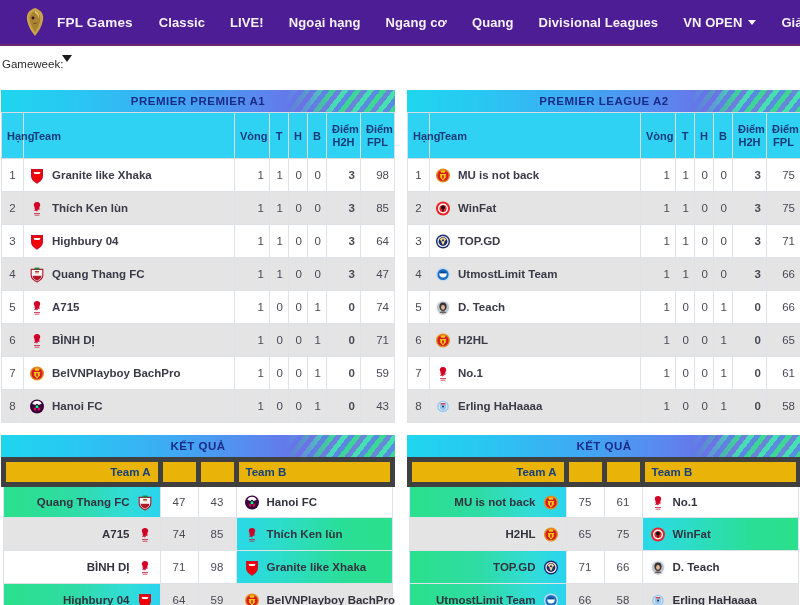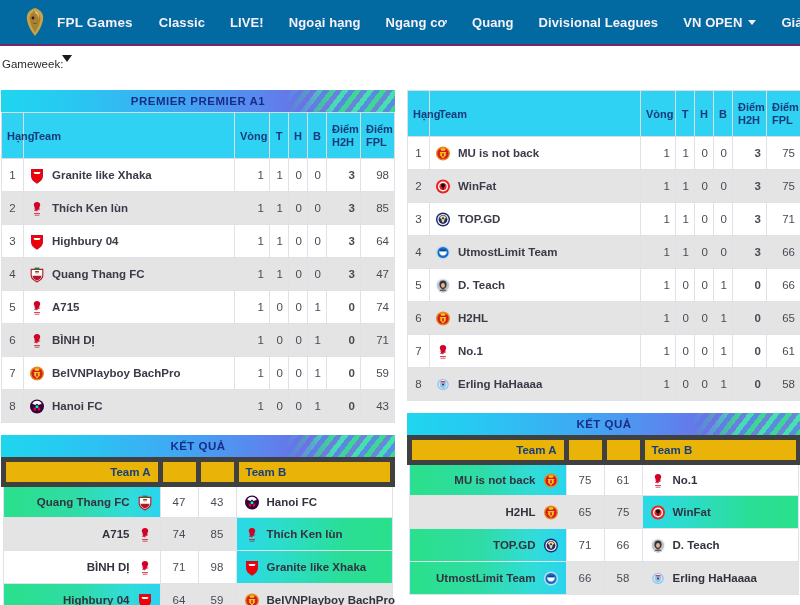--- a/index.html
+++ b/index.html
@@ -7,21 +7,21 @@
     margin: 0; padding: 0;
     width: 800px; height: 605px;
     overflow: hidden;
     background: #ffffff;
     font-family: "Liberation Sans", sans-serif;
   }
 
   
   .navbar {
     height: 44px;
-    background: #0369a1;
+    background: #4c1d95;
     display: flex;
     align-items: center;
     padding-left: 22px;
     overflow: hidden;
     white-space: nowrap;
   }
   .nav-logo {
     width: 26px; height: 30px;
     margin-right: 9px;
     flex: 0 0 auto;
@@ -138,21 +138,21 @@
     font-weight: bold;
     height: 46px;
     border: 1px solid #d8dde2;
     padding: 0 5px;
     vertical-align: middle;
   }
   table.std th.h-rank { width: 22px; text-align: left; }
   table.std th.h-team { text-align: left; padding-left: 9px; }
   table.std th.h-num  { width: 19px; text-align: center; }
   table.std th.h-vong { width: 35px; text-align: left; }
-  table.std th.h-pts  { width: 34px; text-align: left; line-height: 13px; }
+  table.std th.h-pts  { width: 34px; text-align: center; line-height: 13px; }
 
   table.std td {
     border: 1px solid #dfe3e7;
     height: 33px;
     font-size: 11.5px;
     color: #4a4a57;
     padding: 0 5px;
     background: #fff;
   }
   table.std tr.alt td { background: #e4e4e4; }
@@ -570,20 +570,24 @@
                 </div>
               </td>
             </tr>
           </tbody>
       </table>
     </div>
   </div>
 
   <div class="col">
 
+    <div class="panel-banner">
+      <div class="stripes"></div>
+      <div class="btitle">PREMIER LEAGUE A2</div>
+    </div>
 
     <table class="std">
       <thead>
         <tr>
           <th class="h-rank">Hạng</th>
           <th class="h-team">Team</th>
           <th class="h-vong">Vòng</th>
           <th class="h-num">T</th>
           <th class="h-num">H</th>
           <th class="h-num">B</th>

